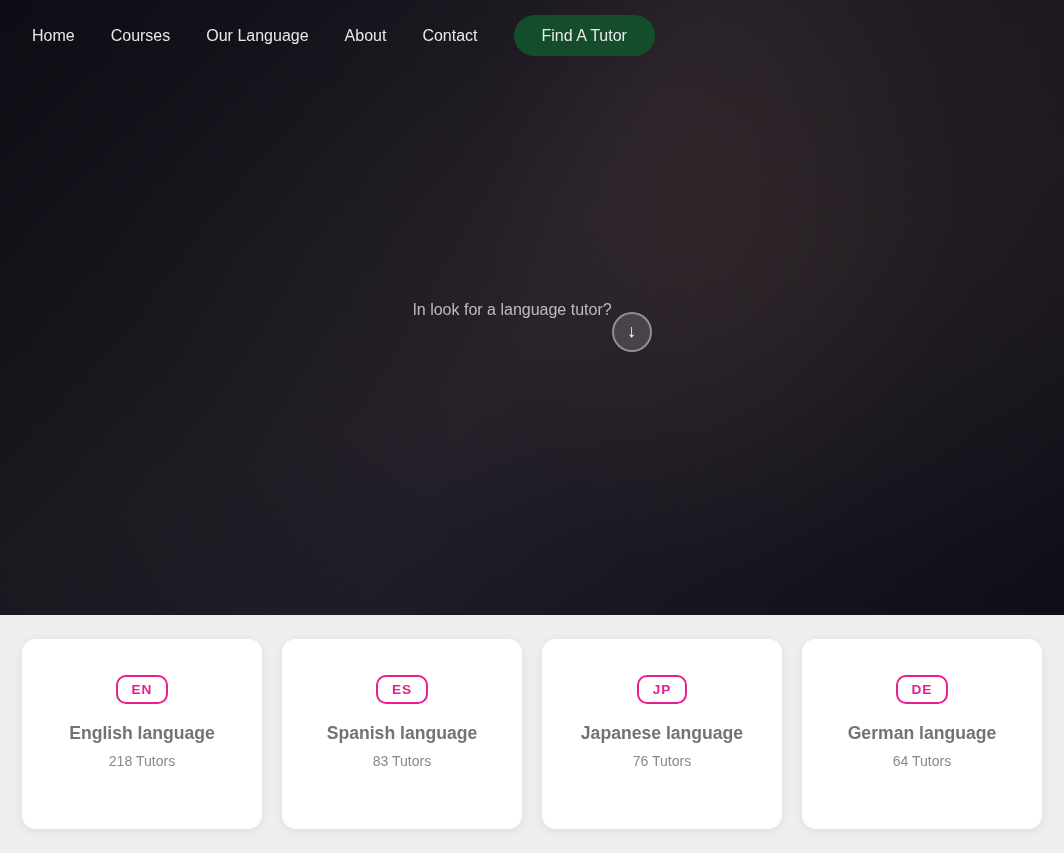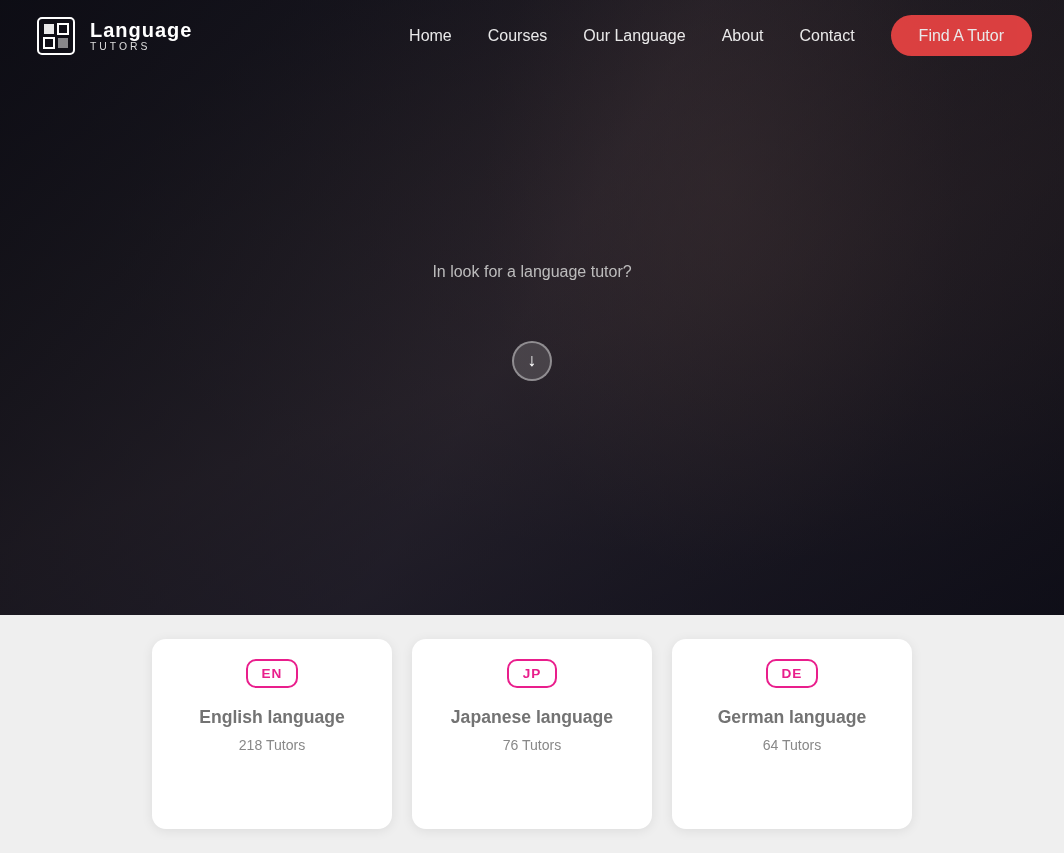--- a/index.html
+++ b/index.html
@@ -50,21 +50,21 @@
       list-style: none;
     }
     .nav-links li a {
       color: #fff;
       text-decoration: none;
       font-size: 1rem;
       font-weight: 500;
       opacity: 0.9;
     }
     .nav-cta {
-      background: #ef4444;
+      background: #14532d;
       color: #fff !important;
       border-radius: 50px;
       padding: 12px 28px;
       font-size: 1rem;
       font-weight: 600;
       text-decoration: none;
       white-space: nowrap;
     }
 
     
@@ -104,21 +104,21 @@
       bottom: 0;
       width: 520px;
       background: radial-gradient(ellipse at 50% 30%, rgba(120,90,70,0.35) 0%, transparent 65%);
       z-index: 0;
     }
 
     .hero-content {
       position: relative;
       z-index: 2;
       display: flex;
-      flex-direction: column;
+      flex-direction: row;
       align-items: center;
       justify-content: center;
       height: 100%;
       text-align: center;
       padding: 72px 32px 60px;
     }
     .hero-subtitle {
       color: #ccc;
       font-size: 1rem;
       margin-bottom: 24px;
@@ -153,21 +153,21 @@
       align-items: center;
       justify-content: center;
       cursor: pointer;
       color: #fff;
       font-size: 1.1rem;
     }
     .lang-card {
       background: #fff;
       border-radius: 14px;
       margin: 0 8px;
-      padding: 20px 28px 36px;
+      padding: 36px 28px 36px;
       display: flex;
       flex-direction: column;
       align-items: center;
       width: 240px;
       min-height: 190px;
       box-shadow: 0 2px 12px rgba(0,0,0,0.08);
       flex-shrink: 0;
     }
     .lang-badge {
       border: 2px solid #e91e8c;
@@ -199,33 +199,20 @@
       align-items: stretch;
       justify-content: center;
       width: 100%;
       gap: 4px;
     }
   </style>
 </head>
 <body>
 
 <nav class="navbar">
-  <div class="navbar-logo">
-    <svg class="logo-icon" viewBox="0 0 48 48" fill="none" xmlns="http://www.w3.org/2000/svg">
-      <rect x="6" y="6" width="36" height="36" rx="4" fill="none" stroke="white" stroke-width="2"></rect>
-      <rect x="12" y="12" width="10" height="10" fill="white" opacity="0.9"></rect>
-      <rect x="26" y="12" width="10" height="10" fill="none" stroke="white" stroke-width="2"></rect>
-      <rect x="12" y="26" width="10" height="10" fill="none" stroke="white" stroke-width="2"></rect>
-      <rect x="26" y="26" width="10" height="10" fill="white" opacity="0.5"></rect>
-    </svg>
-    <div class="logo-text">
-      <span class="brand-name">Language</span>
-      <span class="brand-sub">TUTORS</span>
-    </div>
-  </div>
 
   <ul class="nav-links">
     <li><a href="#">Home</a></li>
     <li><a href="#">Courses</a></li>
     <li><a href="#">Our Language</a></li>
     <li><a href="#">About</a></li>
     <li><a href="#">Contact</a></li>
     <li><a class="nav-cta" href="#">Find A Tutor</a></li>
   </ul>
 </nav>
@@ -244,20 +231,25 @@
 </section>
 
 <div class="cards-wrapper">
 
   <div class="lang-card">
     <div class="lang-badge">EN</div>
     <div class="lang-name">English language</div>
     <div class="lang-count">218 Tutors</div>
   </div>
 
+  <div class="lang-card">
+    <div class="lang-badge">ES</div>
+    <div class="lang-name">Spanish language</div>
+    <div class="lang-count">83 Tutors</div>
+  </div>
 
   <div class="lang-card">
     <div class="lang-badge">JP</div>
     <div class="lang-name">Japanese language</div>
     <div class="lang-count">76 Tutors</div>
   </div>
 
   <div class="lang-card">
     <div class="lang-badge">DE</div>
     <div class="lang-name">German language</div>

